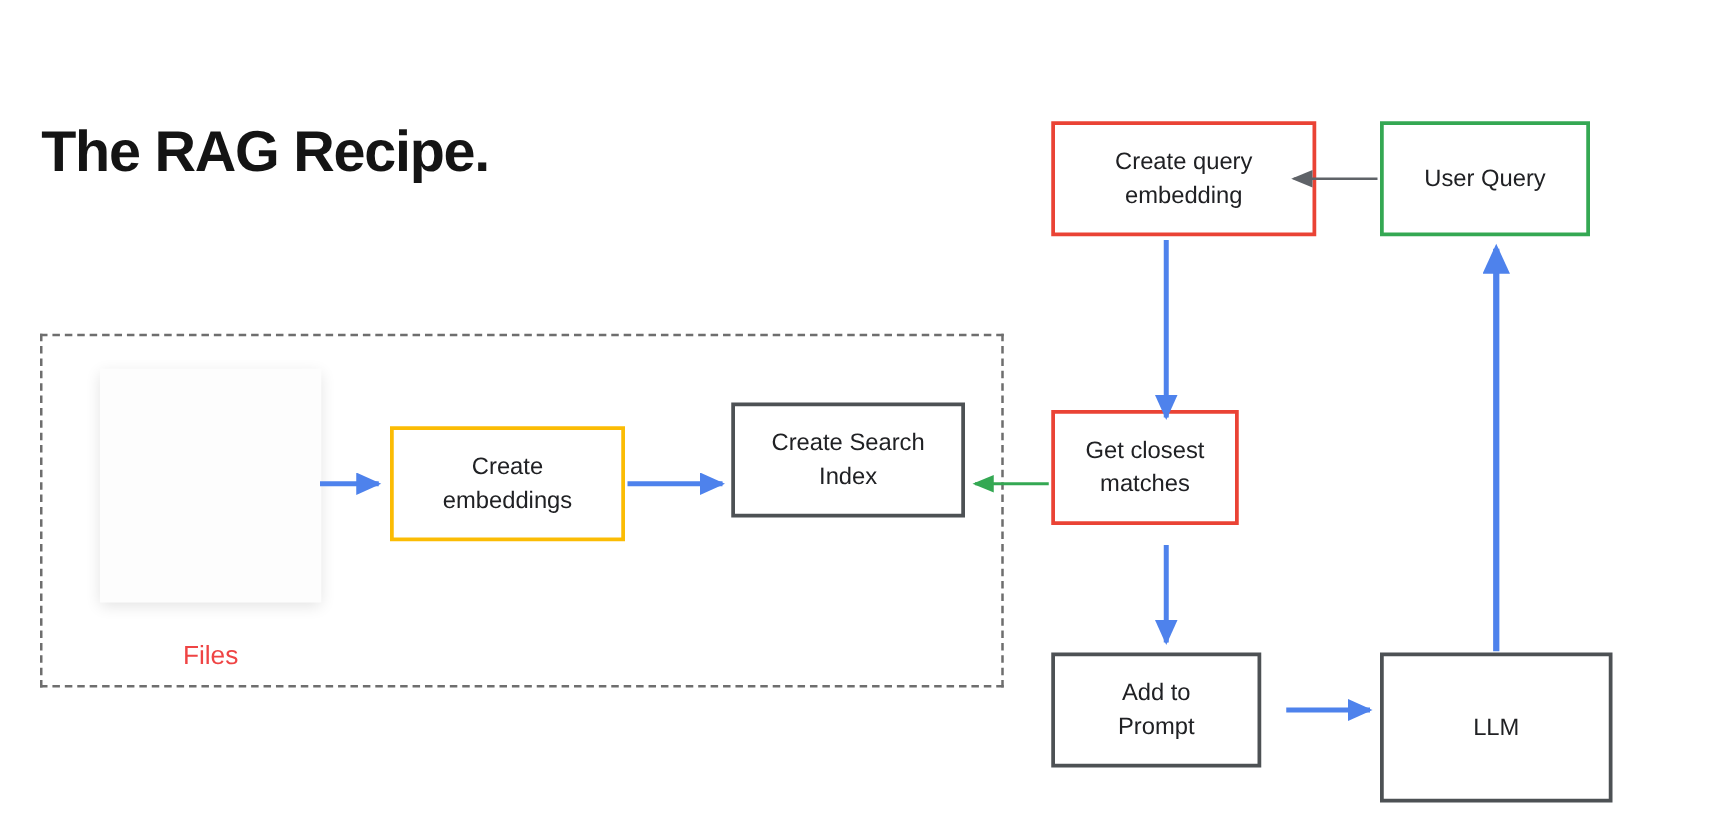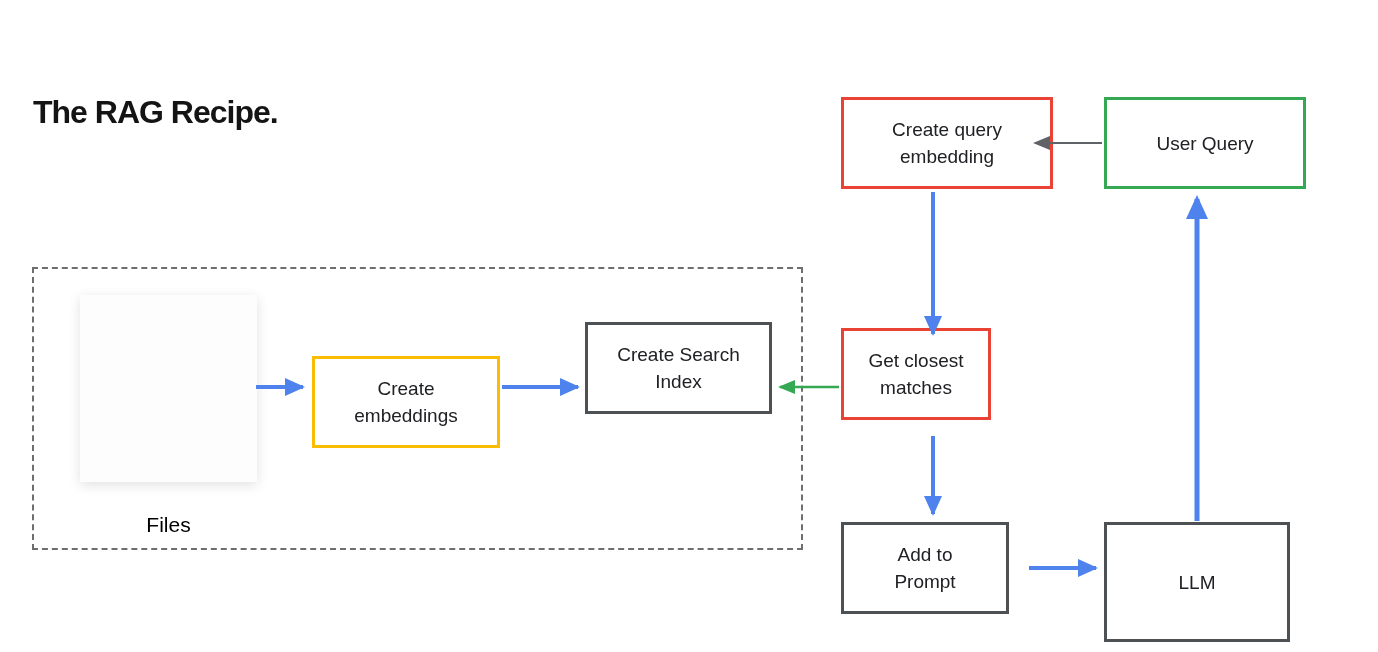--- a/index.html
+++ b/index.html
@@ -6,60 +6,60 @@
   html, body {
     width: 1378px; height: 652px;
     background: #ffffff;
     font-family: "Liberation Sans", sans-serif;
     overflow: hidden;
   }
   .canvas { position: relative; width: 1378px; height: 652px; background: #ffffff; }
 
   .title {
     position: absolute; left: 33px; top: 94px;
-    font-size: 32px; font-weight: bold; letter-spacing: -1px;
+    font-size: 46px; font-weight: bold; letter-spacing: -1px;
     color: #141414;
   }
 
   
   .node {
     position: absolute;
     background: #ffffff;
     border: 3px solid #4d5154;
     display: flex; align-items: center; justify-content: center;
     text-align: center;
     font-size: 19px; line-height: 27px; color: #202124;
     padding: 0 24px;
   }
   .border-red    { border-color: #ea4335; }
   .border-green  { border-color: #34a853; }
-  .border-yellow { border-color: #fbbc04; margin-top: 15px; }
+  .border-yellow { border-color: #fbbc04; }
   .border-dark   { border-color: #4d5154; }
 
   .n-create-query-embedding { left: 841px;  top: 97px;  width: 212px; height: 92px; }
-  .n-user-query             { left: 1104px; top: 97px;  width: 202px; height: 92px; text-align: center; }
+  .n-user-query             { left: 1104px; top: 97px;  width: 168px; height: 92px; text-align: center; }
   .n-get-closest-matches    { left: 841px;  top: 328px; width: 150px; height: 92px; }
   .n-create-embeddings      { left: 312px;  top: 341px; width: 188px; height: 92px; }
   .n-create-search-index    { left: 585px;  top: 322px; width: 187px; height: 92px; }
   .n-add-to-prompt          { left: 841px;  top: 522px; width: 168px; height: 92px; }
   .n-llm                    { left: 1104px; top: 522px; width: 186px; height: 120px; }
 
   
   .files-group {
     position: absolute; left: 32px; top: 267px; width: 771px; height: 283px;
     border: 2px dashed #6e6e6e;
   }
   .file-card {
     position: absolute; left: 46px; top: 26px; width: 177px; height: 187px;
     background: #fdfdfd;
     box-shadow: 0 3px 12px rgba(0,0,0,0.12);
   }
   .files-label {
     position: absolute; left: 46px; top: 244px; width: 177px;
-    text-align: center; font-size: 21px; color: #000000;
+    text-align: center; font-size: 21px; color: #ef4444;
   }
 
   
   .overlay {
     position: absolute; left: 0; top: 0;
     pointer-events: none;
   }
 </style>
 </head>
 <body>

